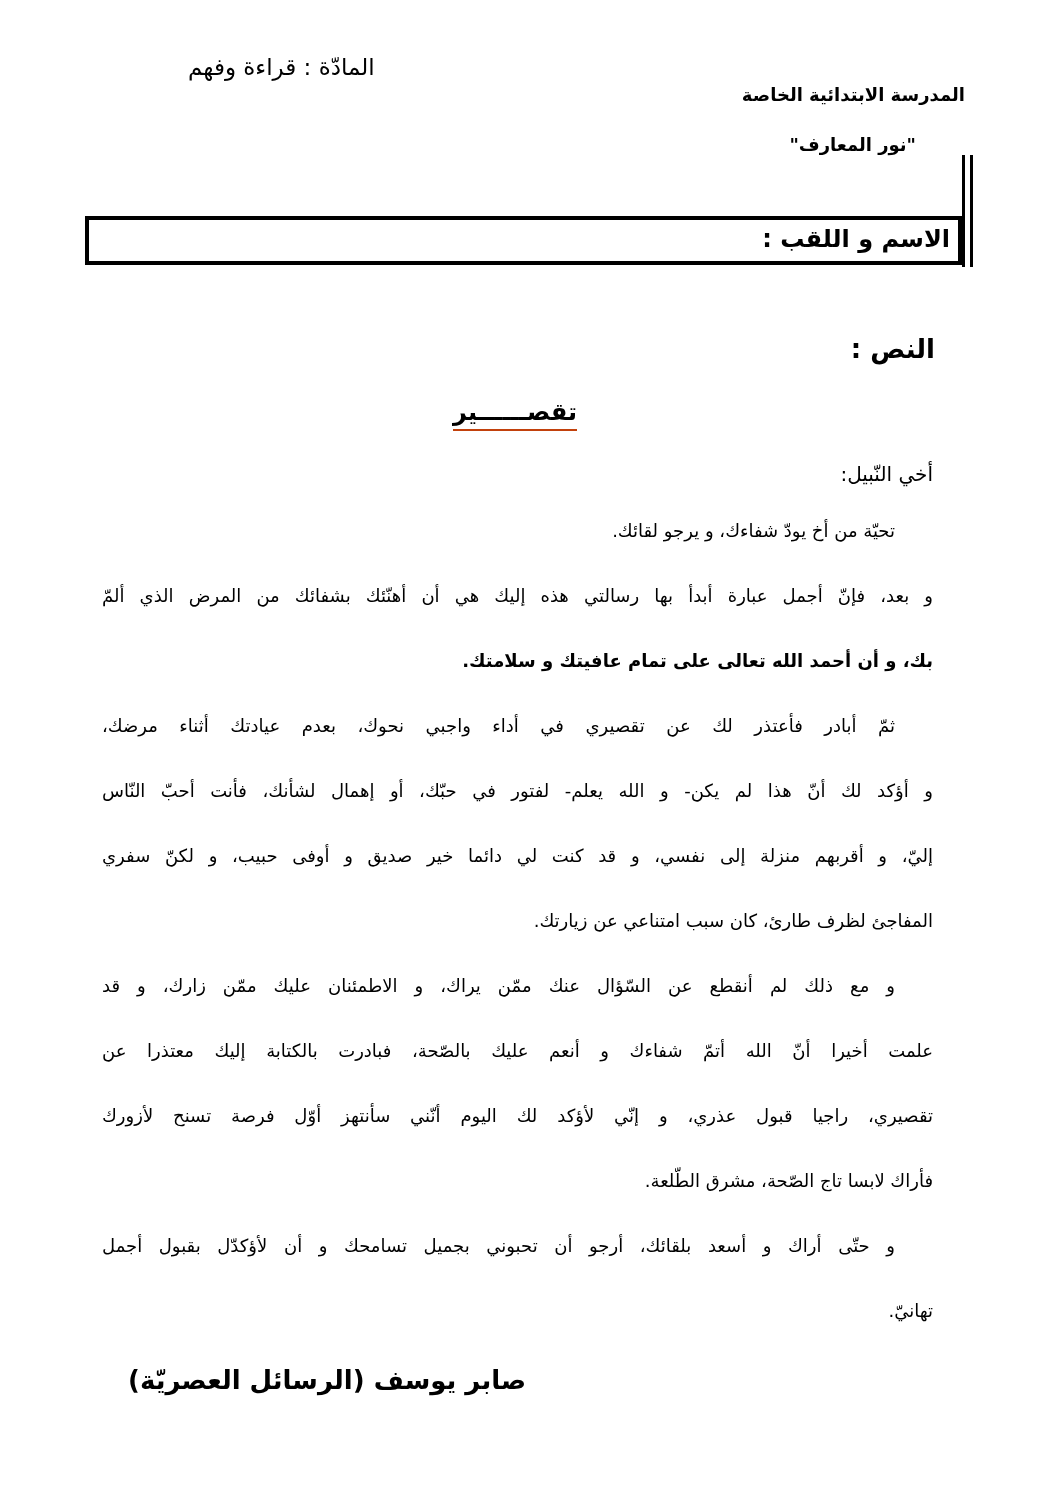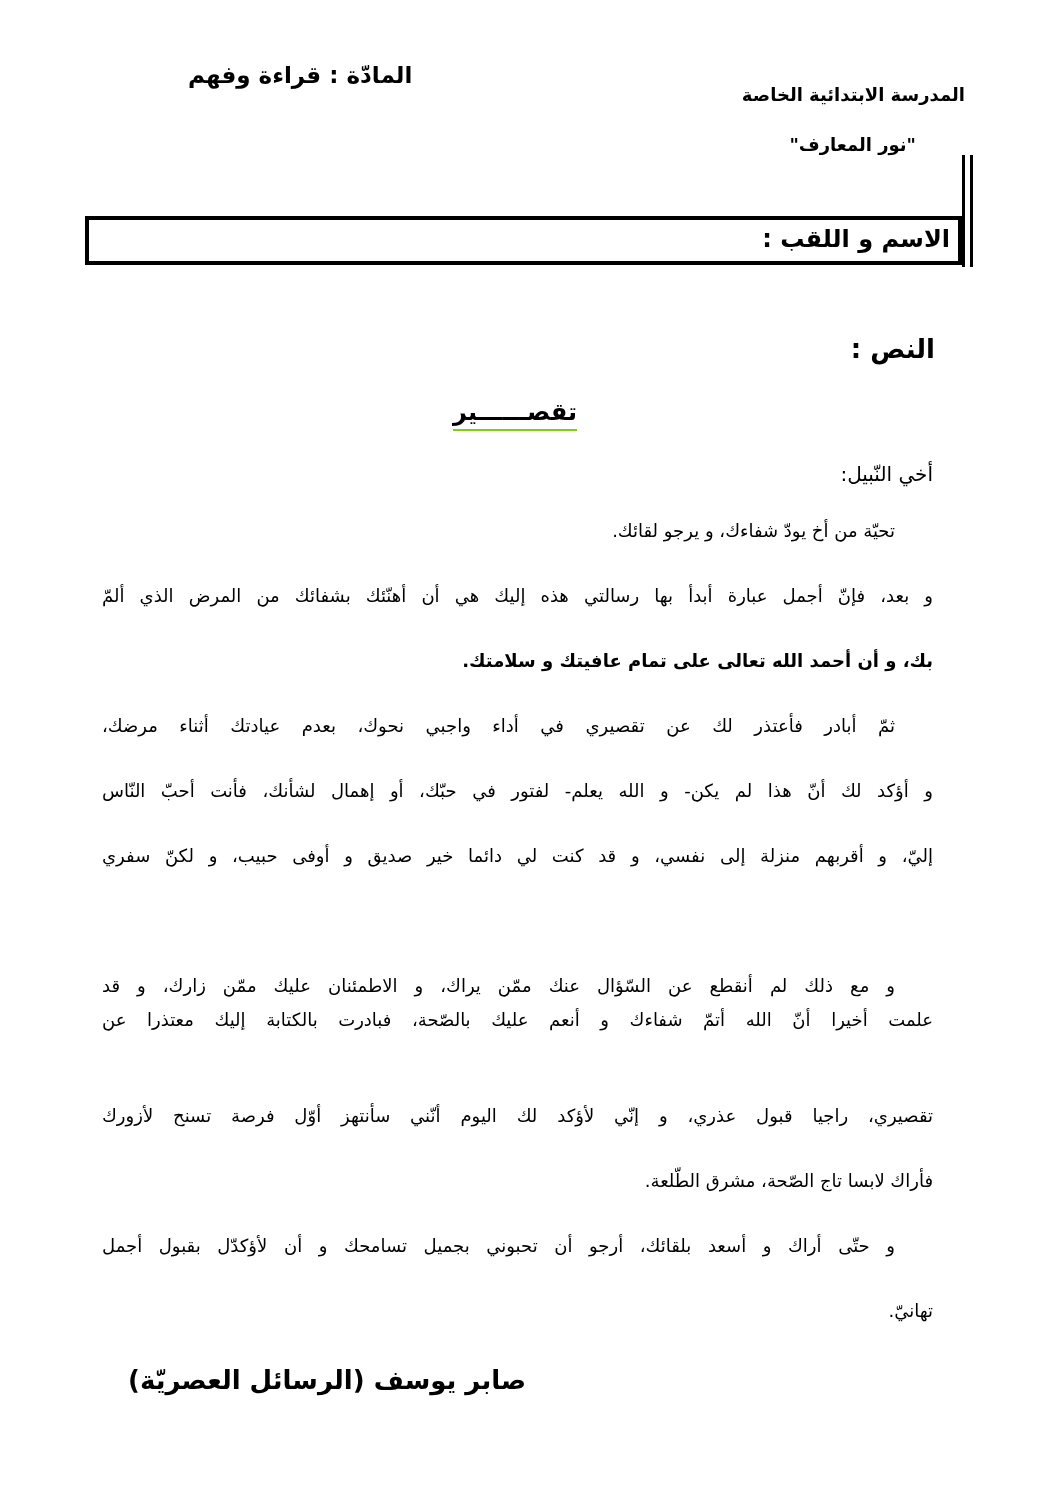--- a/index.html
+++ b/index.html
@@ -13,23 +13,23 @@
     height: 1497px;
     background: #ffffff;
     color: #000000;
     font-family: "DejaVu Sans", sans-serif;
     overflow: hidden;
   }
   
   .subject {
     position: absolute;
     left: 188px;
-    top: 62px;
+    top: 54px;
     font-size: 23px;
-    font-weight: bold;
+    font-weight: normal;
     direction: rtl;
     white-space: nowrap;
   }
   .school1 {
     position: absolute;
     right: 93px;
     top: 84px;
     font-size: 18px;
     font-weight: bold;
     direction: rtl;
@@ -131,21 +131,21 @@
     left: 0;
     top: 398px;
     width: 1030px;
     text-align: center;
   }
   .doc-title {
     display: inline-block;
     font-size: 24px;
     font-weight: bold;
     direction: rtl;
-    border-bottom: 2px solid #84cc16;
+    border-bottom: 2px solid #c2410c;
     padding-bottom: 3px;
     white-space: nowrap;
   }
   
   .body-col {
     position: absolute;
     left: 102px;
     top: 0;
     width: 831px;
     height: 1497px;
@@ -177,21 +177,21 @@
     white-space: nowrap;
   }
   .t0  { top: 517px; }
   .t1  { top: 582px; }
   .t2  { top: 647px; font-weight: bold; }
   .t3  { top: 712px; }
   .t4  { top: 777px; }
   .t5  { top: 842px; }
   .t6  { top: 907px; }
   .t7  { top: 972px; }
-  .t8  { top: 1006px; }
+  .t8  { top: 1037px; }
   .t9  { top: 1102px; }
   .t10 { top: 1167px; }
   .t11 { top: 1232px; }
   .t12 { top: 1297px; }
   .signature {
     position: absolute;
     left: 128px;
     top: 1365px;
     font-size: 26px;
     font-weight: bold;
@@ -223,20 +223,21 @@
   </div>
 
   <div class="body-col">
     <div class="salutation">أخي النّبيل:</div>
     <div class="ln indent t0">تحيّة من أخ يودّ شفاءك، و يرجو لقائك.</div>
     <div class="ln fill t1">و بعد، فإنّ أجمل عبارة أبدأ بها رسالتي هذه إليك هي أن أهنّئك بشفائك من المرض الذي ألمّ</div>
     <div class="ln t2">بك، و أن أحمد الله تعالى على تمام عافيتك و سلامتك.</div>
     <div class="ln fill indent t3">ثمّ أبادر فأعتذر لك عن تقصيري في أداء واجبي نحوك، بعدم عيادتك أثناء مرضك،</div>
     <div class="ln fill t4">و أؤكد لك أنّ هذا لم يكن- و الله يعلم- لفتور في حبّك، أو إهمال لشأنك، فأنت أحبّ النّاس</div>
     <div class="ln fill t5">إليّ، و أقربهم منزلة إلى نفسي، و قد كنت لي دائما خير صديق و أوفى حبيب، و لكنّ سفري</div>
+    <div class="ln t6">المفاجئ لظرف طارئ، كان سبب امتناعي عن زيارتك.</div>
     <div class="ln fill indent t7">و مع ذلك لم أنقطع عن السّؤال عنك ممّن يراك، و الاطمئنان عليك ممّن زارك، و قد</div>
     <div class="ln fill t8">علمت أخيرا أنّ الله أتمّ شفاءك و أنعم عليك بالصّحة، فبادرت بالكتابة إليك معتذرا عن</div>
     <div class="ln fill t9">تقصيري، راجيا قبول عذري، و إنّي لأؤكد لك اليوم أنّني سأنتهز أوّل فرصة تسنح لأزورك</div>
     <div class="ln t10">فأراك لابسا تاج الصّحة، مشرق الطّلعة.</div>
     <div class="ln fill indent t11">و حتّى أراك و أسعد بلقائك، أرجو أن تحبوني بجميل تسامحك و أن لأؤكدّل بقبول أجمل</div>
     <div class="ln t12">تهانيّ.</div>
   </div>
 
   <div class="signature">صابر يوسف (الرسائل العصريّة)</div>
 

